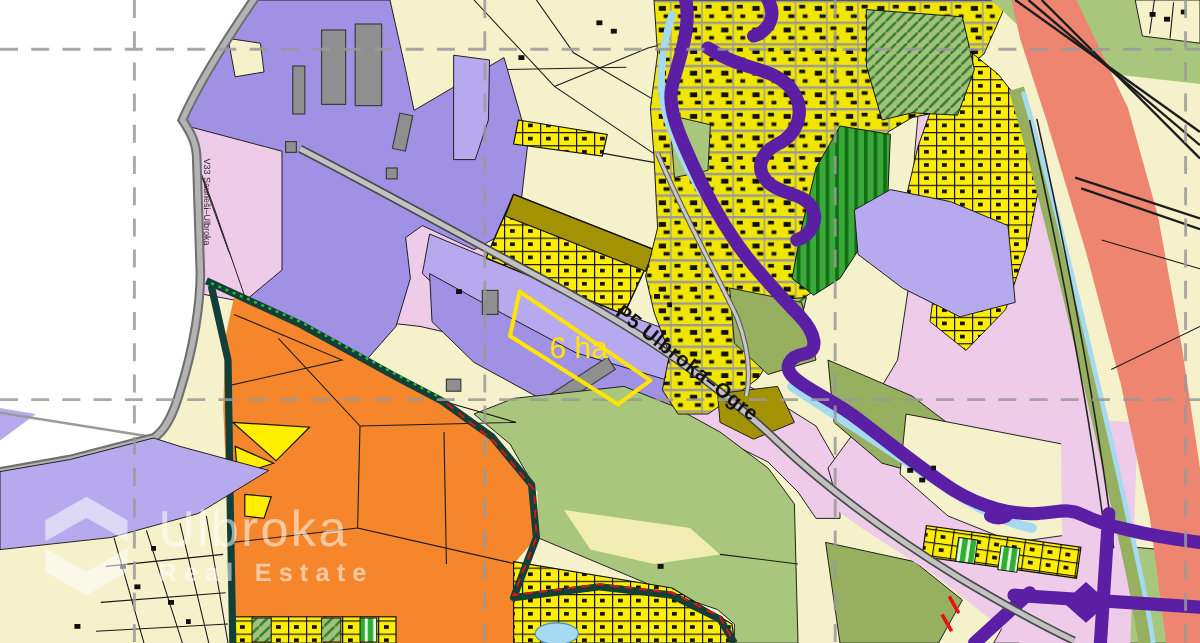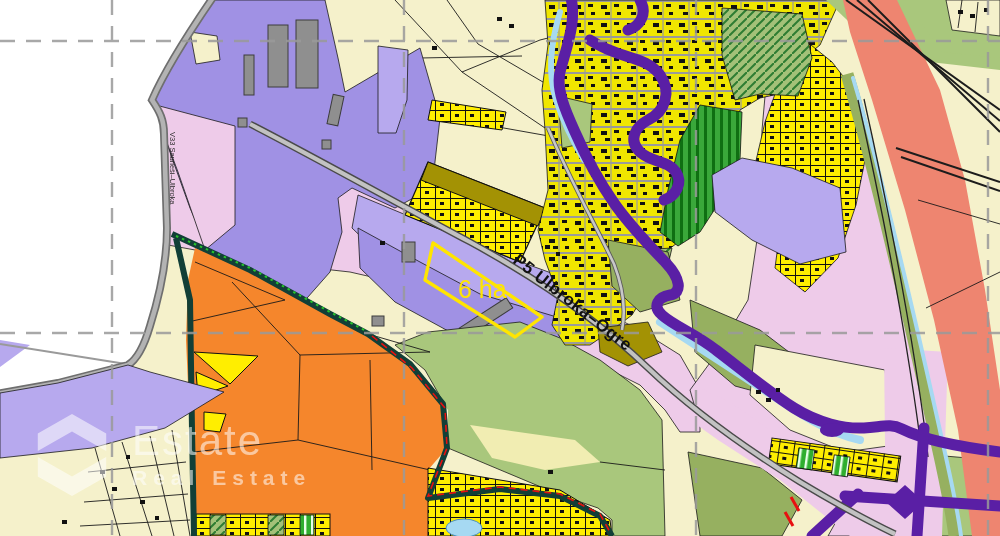--- a/index.html
+++ b/index.html
@@ -314,17 +314,17 @@
 
 <div id="watermark">
   <svg width="100" height="86" viewBox="0 0 74 88">
     <g fill="#ffffff">
       <path d="M37,2 L72,22 L72,40 L37,20 L2,40 L2,22 Z"></path>
       <path d="M2,46 L37,66 L37,86 L2,66 Z"></path>
       <path d="M72,46 L37,66 L37,86 L72,66 Z"></path>
     </g>
   </svg>
   <div class="wm-text">
-    <div id="wm-title">Estate</div>
+    <div id="wm-title">Ulbroka</div>
     <div id="wm-sub">Real Estate</div>
   </div>
 </div>
 </div>
 
 </body></html>

